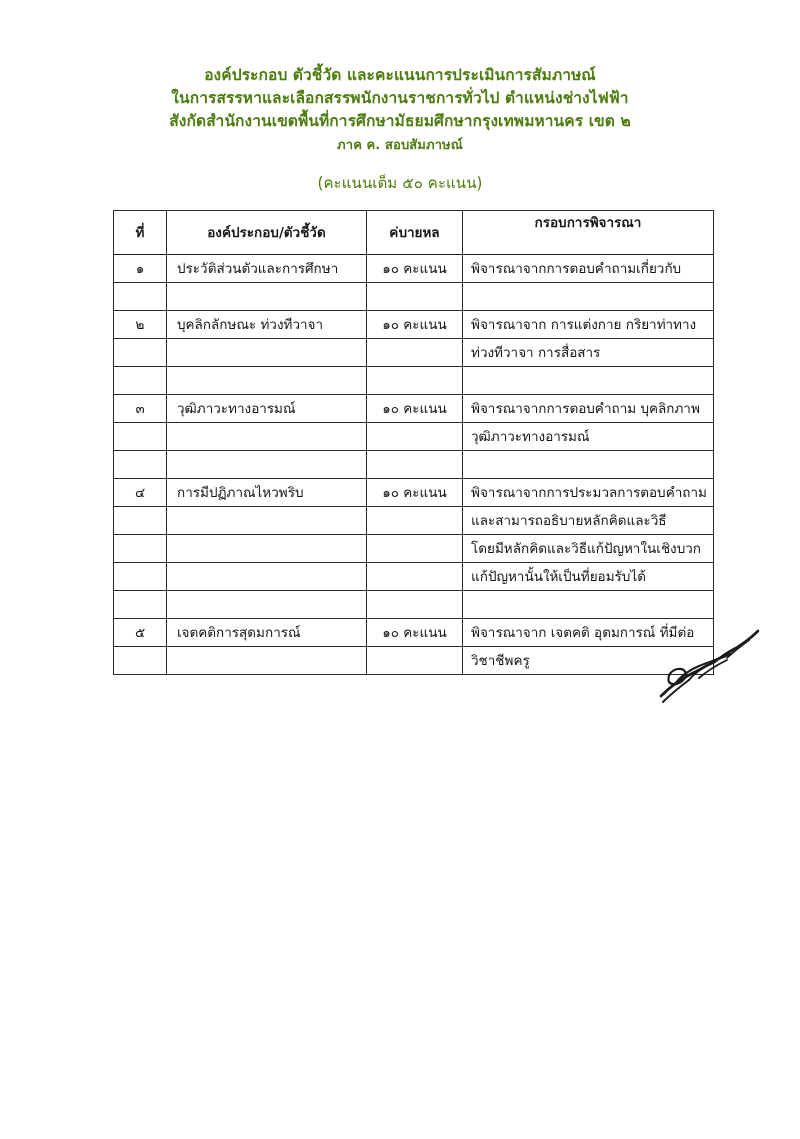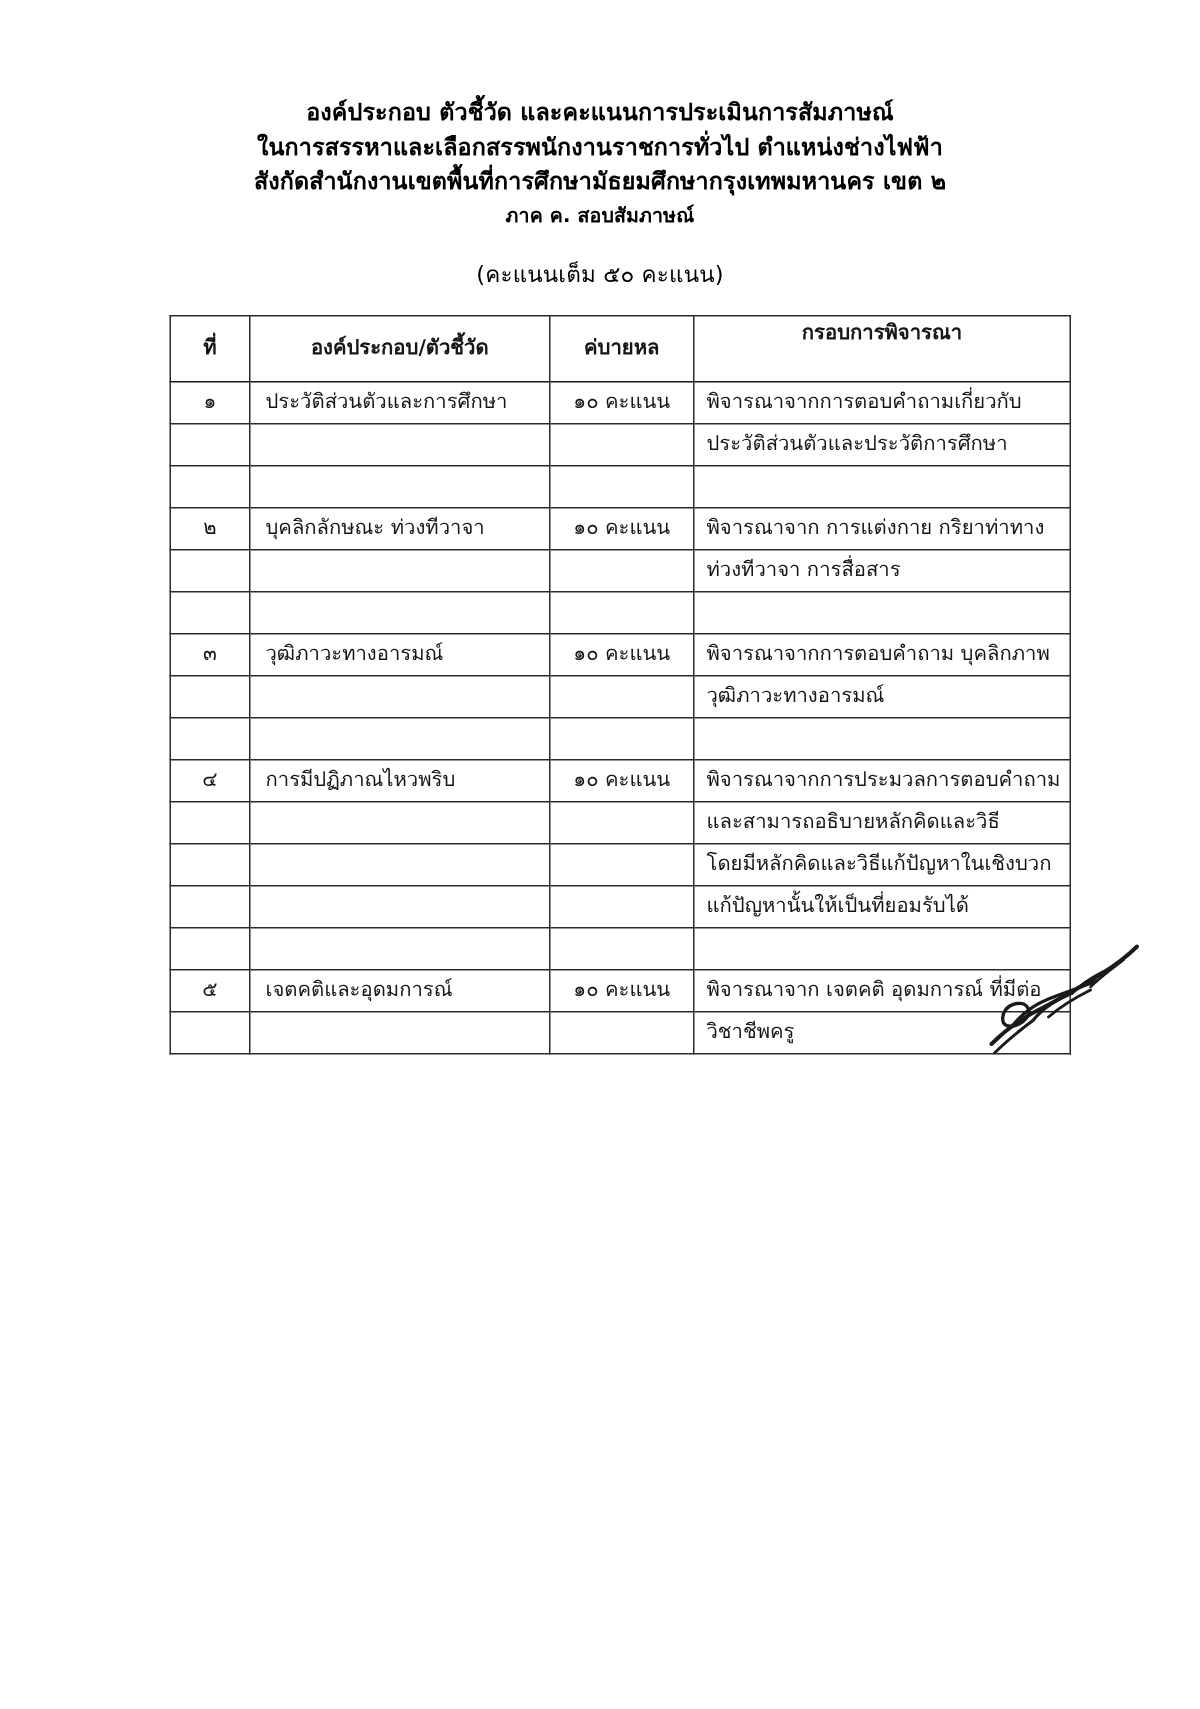--- a/index.html
+++ b/index.html
@@ -31,21 +31,21 @@
     top: 64px;
     width: 800px;
     text-align: center;
   }
   .doc-heading .hline {
     display: block;
     font-size: 15.5px;
     font-weight: 700;
     line-height: 23px;
     letter-spacing: 0.1px;
-    color: #000000;
+    color: #4d7c0f;
     white-space: nowrap;
   }
   .doc-heading .hline.sub {
     font-weight: 700;
     font-size: 13px;
   }
   .doc-heading .hline.paren {
     font-weight: 400;
     font-size: 15px;
     margin-top: 16px;
@@ -147,26 +147,20 @@
         <tr>
           <td class="cell-no">๑</td>
           <td class="cell-item">ประวัติส่วนตัวและการศึกษา</td>
           <td class="cell-score">๑๐ คะแนน</td>
           <td class="cell-frame">พิจารณาจากการตอบคำถามเกี่ยวกับ</td>
         </tr>
         <tr>
           <td class="cell-no empty"></td>
           <td class="cell-item empty"></td>
           <td class="cell-score empty"></td>
-          <td class="cell-frame">ประวัติส่วนตัวและประวัติการศึกษา</td>
-        </tr>
-        <tr>
-          <td class="cell-no empty"></td>
-          <td class="cell-item empty"></td>
-          <td class="cell-score empty"></td>
           <td class="cell-frame empty"></td>
         </tr>
         <tr>
           <td class="cell-no">๒</td>
           <td class="cell-item">บุคลิกลักษณะ ท่วงทีวาจา</td>
           <td class="cell-score">๑๐ คะแนน</td>
           <td class="cell-frame">พิจารณาจาก การแต่งกาย กริยาท่าทาง</td>
         </tr>
         <tr>
           <td class="cell-no empty"></td>
@@ -223,21 +217,21 @@
           <td class="cell-frame">แก้ปัญหานั้นให้เป็นที่ยอมรับได้</td>
         </tr>
         <tr>
           <td class="cell-no empty"></td>
           <td class="cell-item empty"></td>
           <td class="cell-score empty"></td>
           <td class="cell-frame empty"></td>
         </tr>
         <tr>
           <td class="cell-no">๕</td>
-          <td class="cell-item">เจตคติและอุดมการณ์</td>
+          <td class="cell-item">เจตคติการสุดมการณ์</td>
           <td class="cell-score">๑๐ คะแนน</td>
           <td class="cell-frame">พิจารณาจาก เจตคติ อุดมการณ์ ที่มีต่อ</td>
         </tr>
         <tr>
           <td class="cell-no empty"></td>
           <td class="cell-item empty"></td>
           <td class="cell-score empty"></td>
           <td class="cell-frame">วิชาชีพครู</td>
         </tr>
       </tbody>

